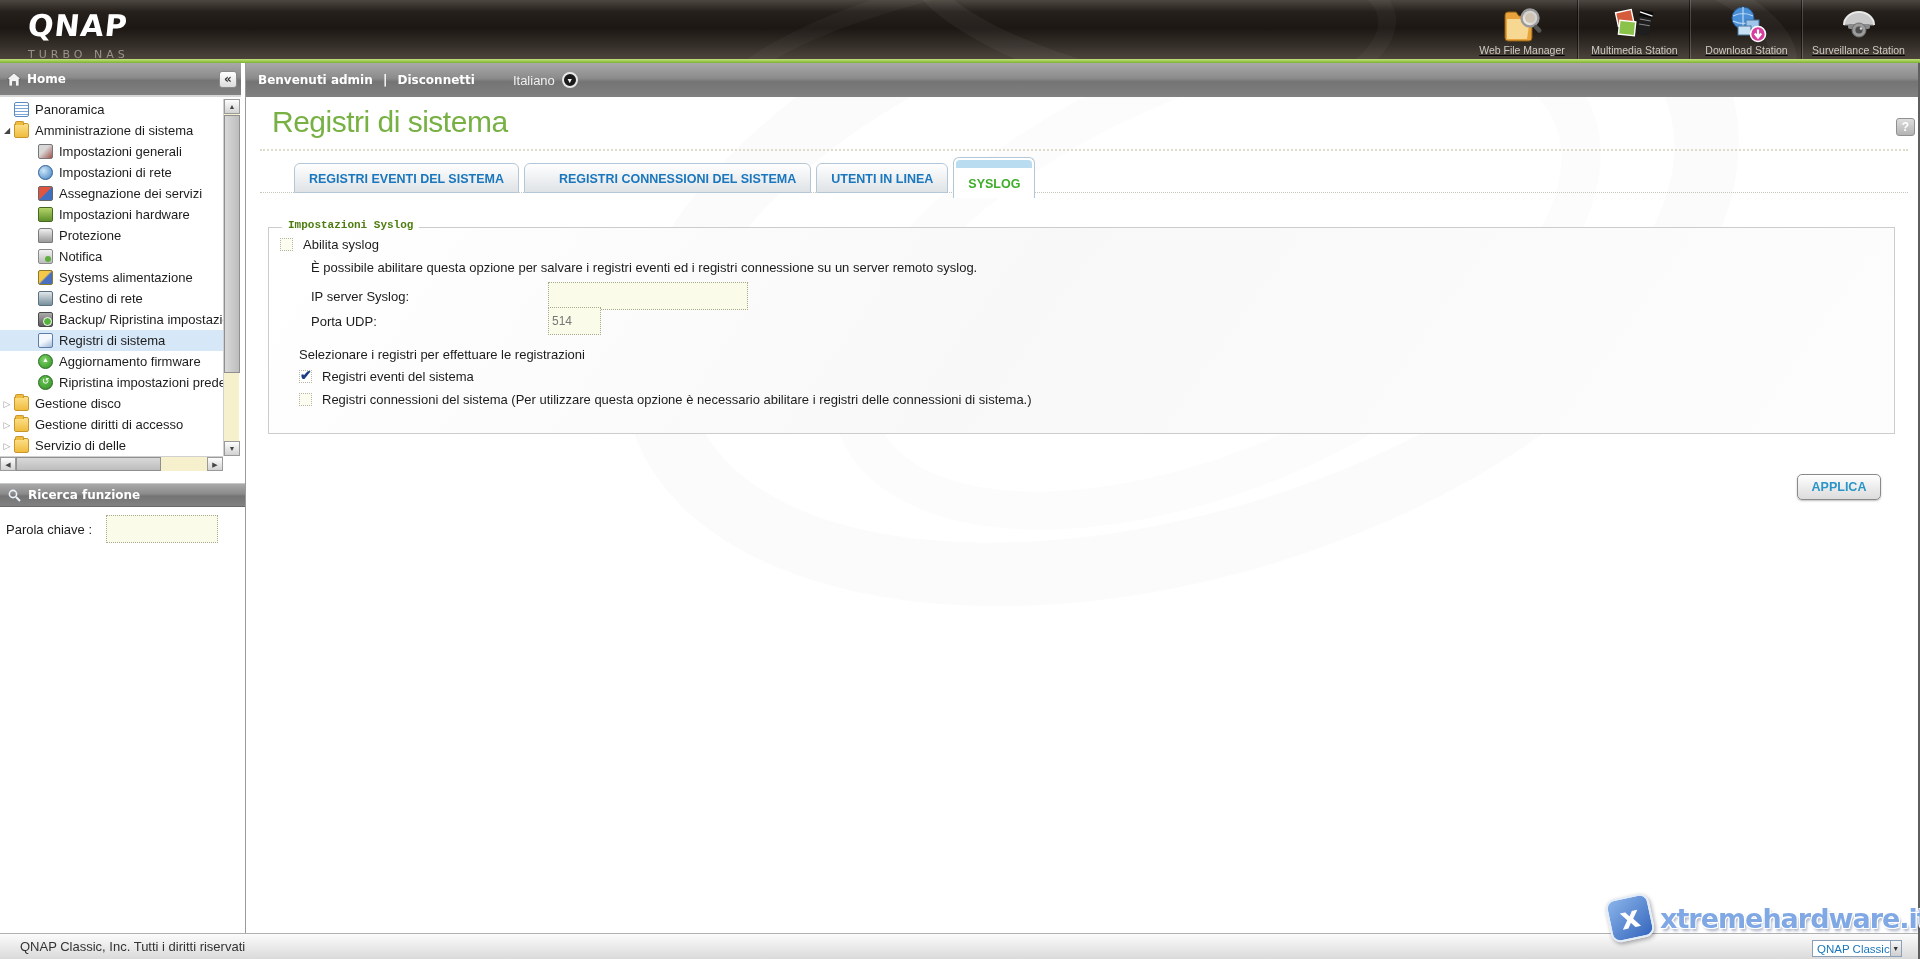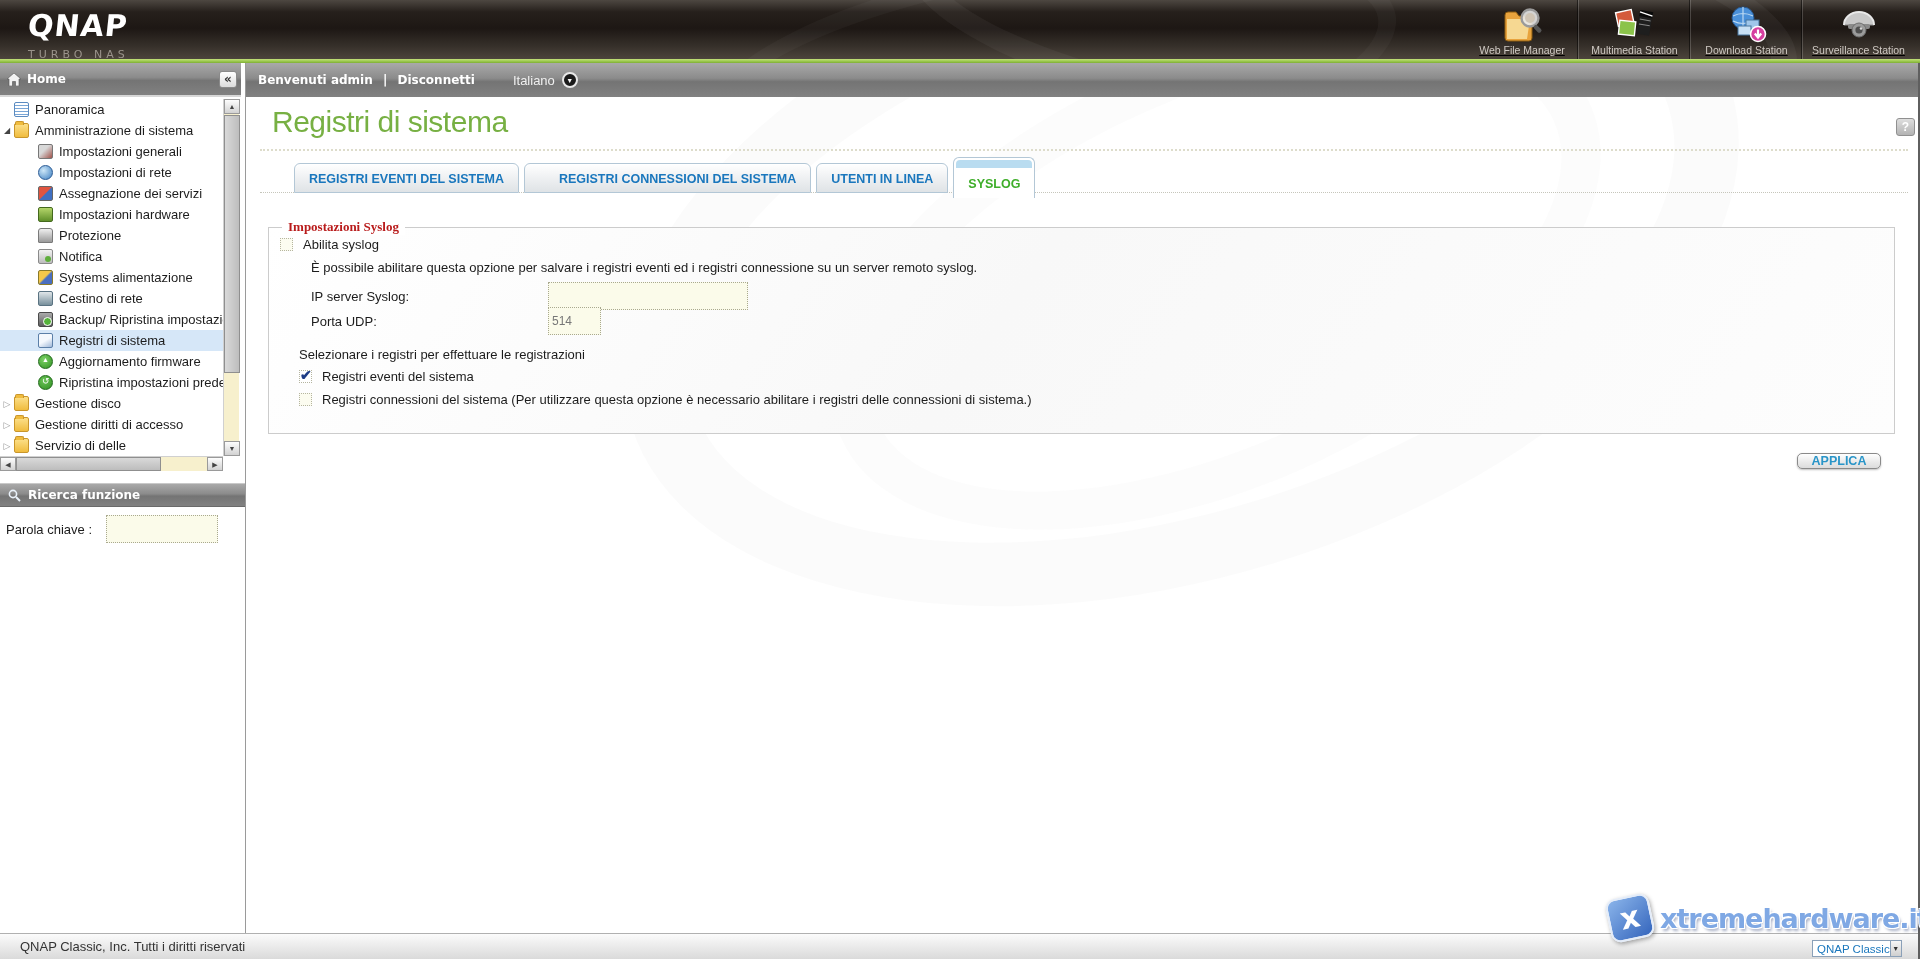--- a/index.html
+++ b/index.html
@@ -97,37 +97,37 @@
   .dots1 { position:absolute; left:14px; right:10px; top:52px; border-top:2px dotted #dddccb; }
   .dots2 { position:absolute; left:14px; right:10px; top:95px; border-top:1px dotted #c6c6bb; z-index:1; }
   .tabs { position:absolute; left:48px; top:63px; height:33px; display:flex; align-items:flex-end; gap:5px; z-index:2; }
   .tab { height:30px; line-height:30px; padding:0 14px; border:1px solid #b3c7d6; border-bottom:1px solid #b3c7d6; border-radius:6px 6px 0 0;
     background:linear-gradient(#ffffff,#edeff1 55%,#dfe3e6); color:#1a77bd; font-weight:bold; font-size:12.5px; cursor:pointer; box-shadow:inset 0 1px 0 #fff; white-space:nowrap; }
   .tab.active { position:relative; height:41px; margin-bottom:-5px; background:#fff; border-bottom:none; color:#3fae2a; padding-top:13px; line-height:26px; z-index:3; }
   .tab.active::before { content:""; position:absolute; left:2px; right:2px; top:2px; height:8px; background:#b9dcf0; border-radius:4px 4px 0 0; }
 
   .fieldset { position:absolute; left:22px; top:130px; width:1627px; height:207px; border:1px solid #cccccc;
     background:linear-gradient(125deg,#ffffff 0%,#f8f8f8 45%,#fdfdfd 100%); }
-  .legend { position:absolute; left:13px; top:-9px; padding:0 6px; background:#fff; color:#b91c1c; font-weight:bold; font-size:13px; font-family:Liberation Serif, serif; }
+  .legend { position:absolute; left:13px; top:-9px; padding:0 6px; background:#fff; color:#4d7c0f; font-weight:bold; font-size:11px; font-family:Liberation Mono, monospace; }
   .frow { position:absolute; display:flex; align-items:center; gap:10px; font-size:13px; color:#1c1c1c; white-space:nowrap; }
   .r-enable { left:11px; top:9px; }
   .r-desc { left:42px; top:32px; }
   .r-ip { left:42px; top:54px; }
   .r-port { left:42px; top:79px; }
   .r-note { left:30px; top:119px; }
   .r-chk1 { left:30px; top:141px; }
   .r-chk2 { left:30px; top:164px; }
   .flabel { width:227px; }
   .ip-input { width:200px; }
   .port-input { width:53px; }
   .cb { width:13px; height:13px; border:1px dotted #b5b5a0; background:#fcfcf0; position:relative; cursor:pointer; flex:0 0 13px; }
   .cb.checked { background:#fff; }
   .cb.checked i { position:absolute; left:0px; top:-4px; font-style:normal; color:#1d3c85; font-weight:bold; font-size:14px; }
 
-  .apply { position:absolute; left:1551px; top:356px; width:84px; height:16px; border:1px solid #8a8a8a; border-radius:5px;
+  .apply { position:absolute; left:1551px; top:377px; width:84px; height:26px; border:1px solid #8a8a8a; border-radius:5px;
     background:linear-gradient(#ffffff,#e9e9e9 60%,#dcdcdc); color:#2a95c8; font-weight:bold; font-size:12.5px;
     font-family:"Liberation Sans",sans-serif; cursor:pointer; box-shadow:0 1px 2px rgba(0,0,0,0.25); }
 
   
   .footer { position:absolute; left:0; top:933px; width:1920px; height:26px; border-top:1px solid #b0b0b0;
     background:linear-gradient(#fbfbfb,#dadada); font-size:13px; color:#333; line-height:25px; padding-left:20px; }
   .wm { position:absolute; left:1608px; top:896px; display:flex; align-items:center; z-index:6; }
   .wm-logo { width:44px; height:44px; border-radius:10px; transform:rotate(-12deg); border:2px solid #e4ecf8;
     background:linear-gradient(145deg,#8ab4ea,#3566bd); box-shadow:1px 2px 4px rgba(0,0,0,0.35);
     color:#fff; font-weight:bold; font-size:30px; text-align:center; line-height:40px; font-family:"DejaVu Sans",sans-serif; }

